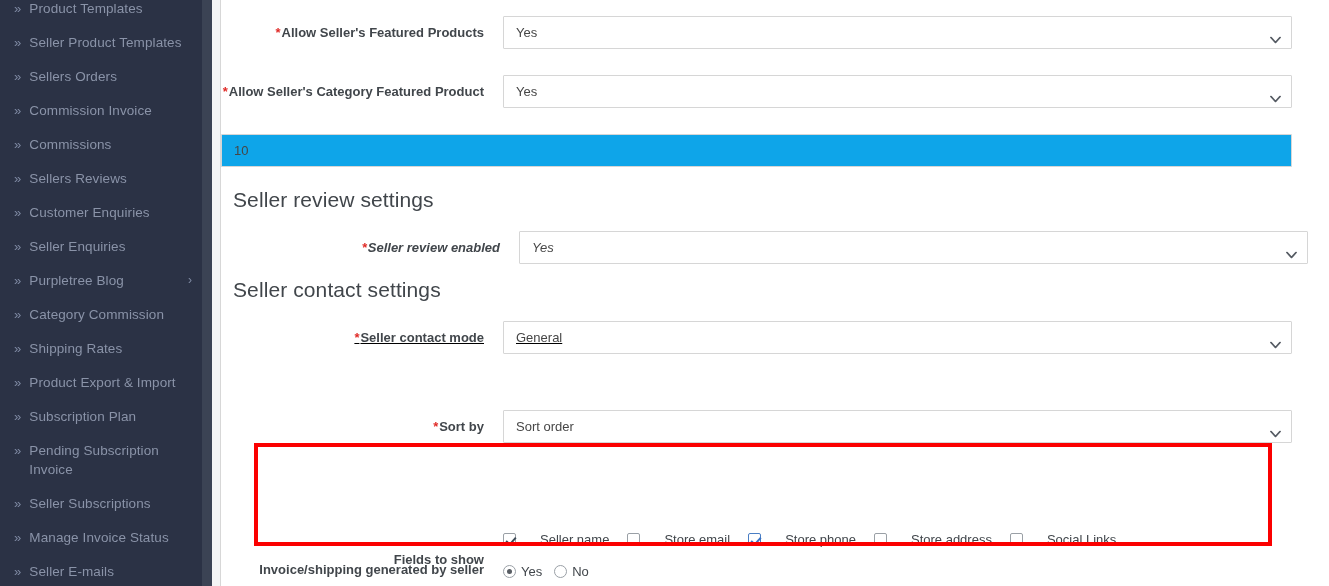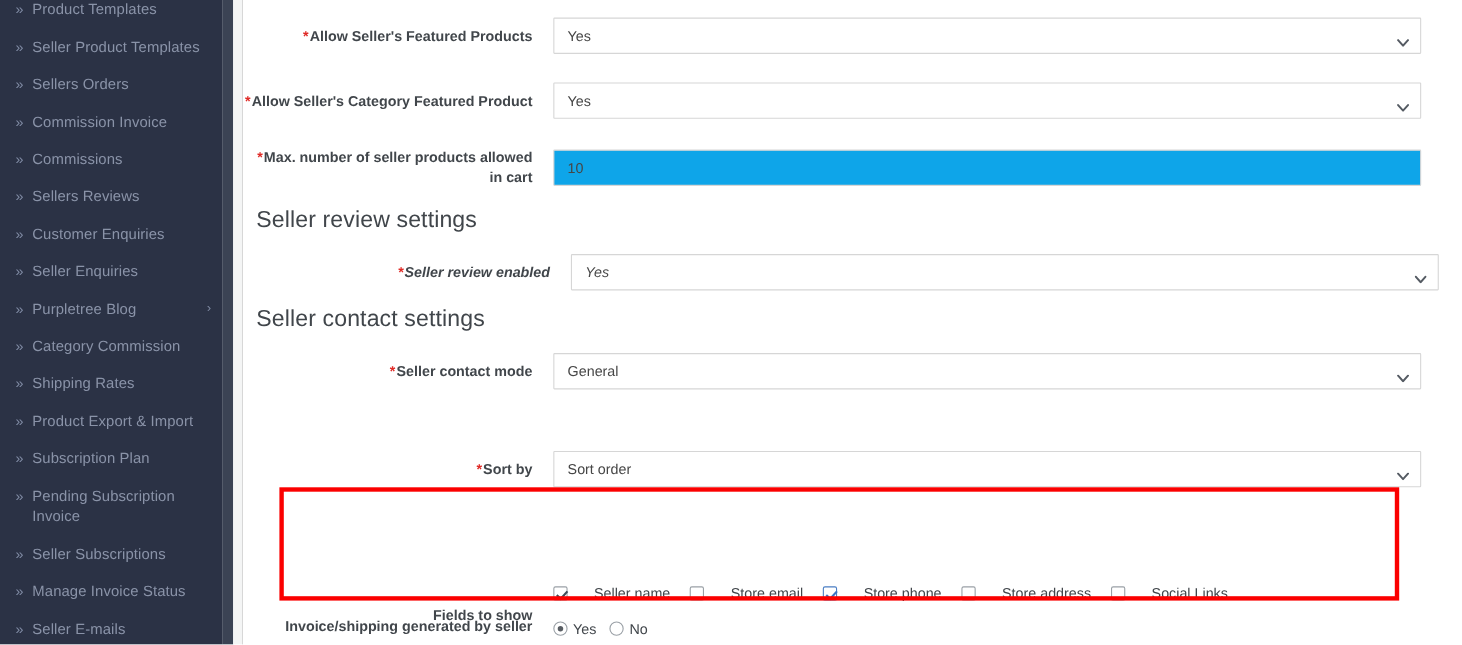--- a/index.html
+++ b/index.html
@@ -346,23 +346,20 @@
           <span class="sel-arrow">
             <svg width="11" height="7" viewBox="0 0 11 7">
                 <path d="M1 1 L5.5 6 L10 1" stroke="#555b63" stroke-width="1.8" fill="none" stroke-linecap="round"></path>
               </svg>
           </span>
         </div>
       </div>
     </div>
 
     <div class="form-row abs" style="left:0; top:134px; width:1098px;">
-      <div class="form-label">
-        <span class="req">*</span><span>Max. number of seller products allowed in cart</span>
-      </div>
       <div class="form-field">
         <input class="txt" type="text" value="10" style="">
       </div>
     </div>
 
     <div class="section-title abs" style="left:0; top:187px;">Seller review settings</div>
 
     <div class="form-row abs" style="left:16px; top:231px; width:1098px;font-style:italic;">
       <div class="form-label">
         <span class="req">*</span><span>Seller review enabled</span>
@@ -374,21 +371,21 @@
             <svg width="11" height="7" viewBox="0 0 11 7">
                 <path d="M1 1 L5.5 6 L10 1" stroke="#555b63" stroke-width="1.8" fill="none" stroke-linecap="round"></path>
               </svg>
           </span>
         </div>
       </div>
     </div>
 
     <div class="section-title abs" style="left:0; top:277px;">Seller contact settings</div>
 
-    <div class="form-row abs" style="left:0; top:321px; width:1098px;">
+    <div class="form-row abs" style="left:0; top:321px; width:1098px;text-decoration:underline;">
       <div class="form-label">
         <span class="req">*</span><span>Seller contact mode</span>
       </div>
       <div class="form-field">
         <div class="sel-wrap">
           <div class="fake-select">General</div>
           <span class="sel-arrow">
             <svg width="11" height="7" viewBox="0 0 11 7">
                 <path d="M1 1 L5.5 6 L10 1" stroke="#555b63" stroke-width="1.8" fill="none" stroke-linecap="round"></path>
               </svg>

